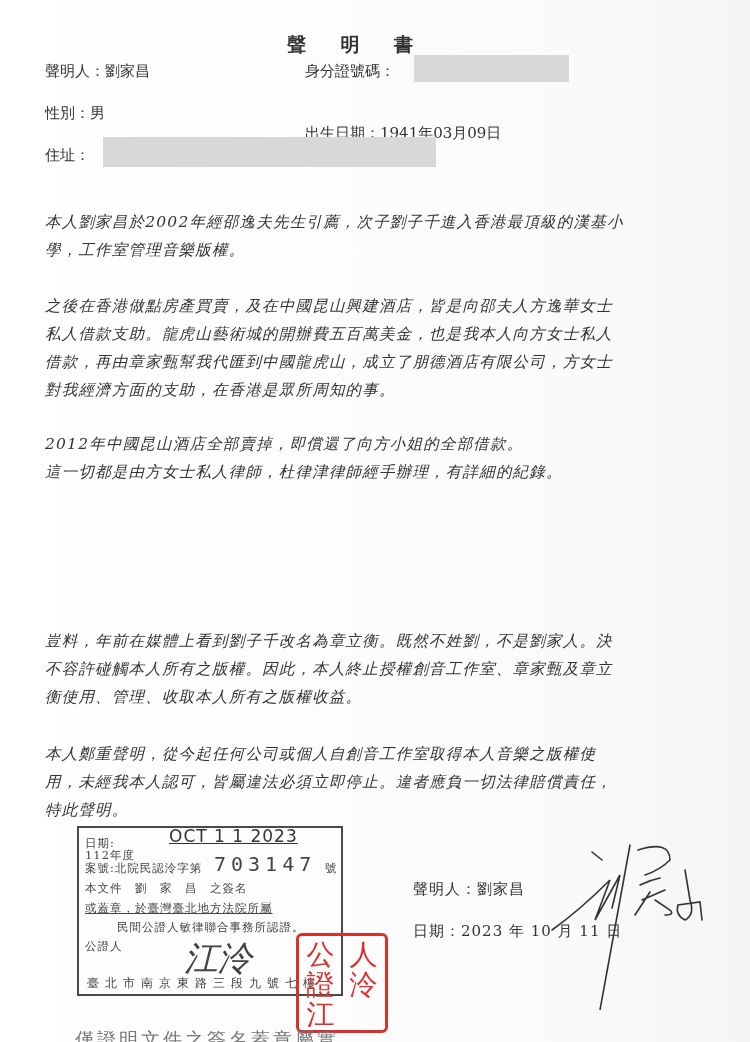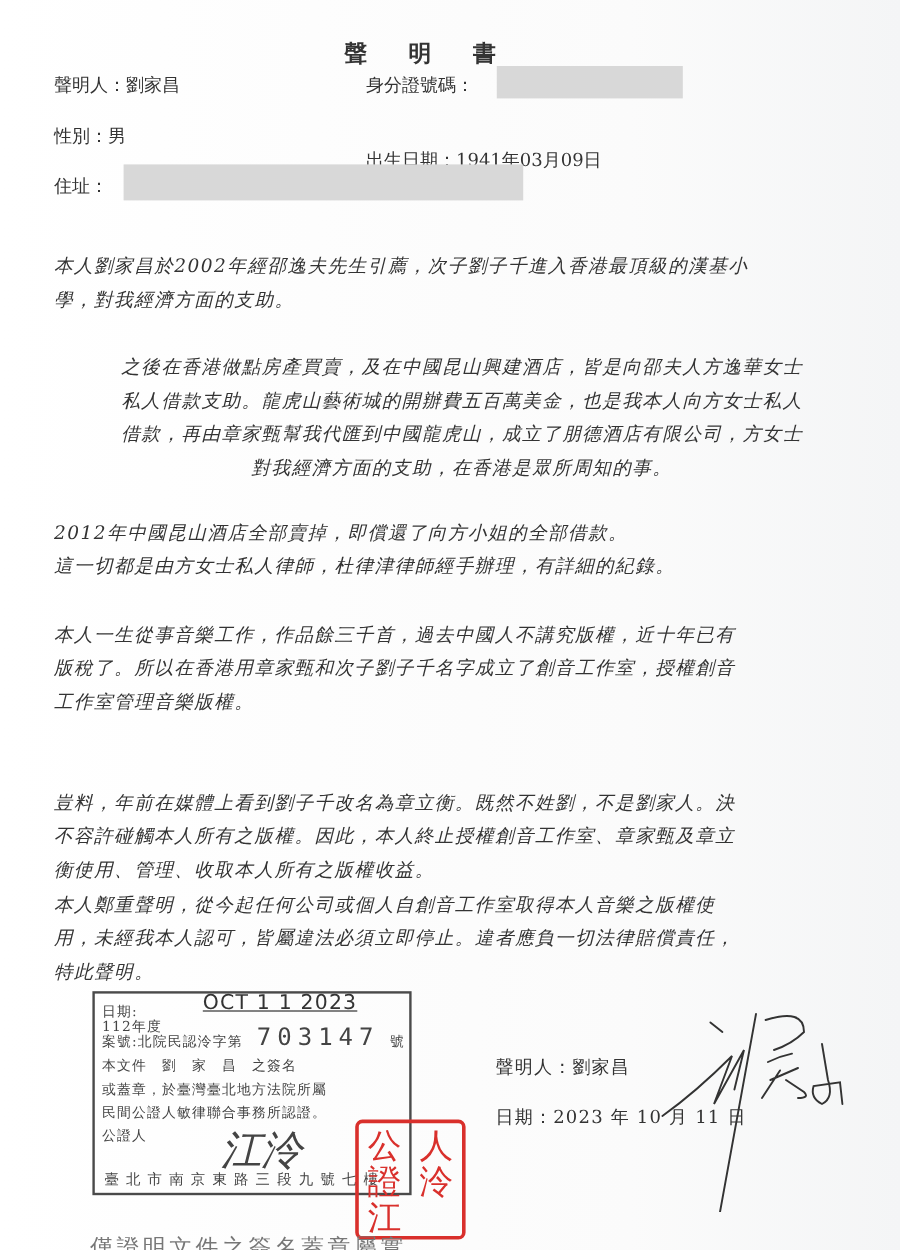--- a/index.html
+++ b/index.html
@@ -46,63 +46,58 @@
   <div class="redact" style="left:414px; top:55px; width:155px; height:27px;"></div>
 
   <div class="field" style="left:45px; top:104px;">性別：男</div>
   <div class="field" style="left:305px; top:104px;margin-top:20px;">出生日期：1941年03月09日</div>
 
   <div class="field" style="left:45px; top:146px;text-align:right;">住址：</div>
   <div class="redact" style="left:103px; top:137px; width:333px; height:30px;"></div>
 
   <div class="para" style="top:208px;">
     <p>本人劉家昌於2002年經邵逸夫先生引薦，次子劉子千進入香港最頂級的漢基小</p>
-    <p>學，對我經濟方面的支助。</p>
+    <p>學，工作室管理音樂版權。</p>
   </div>
 
-  <div class="para" style="top:292px;text-align:center;">
+  <div class="para" style="top:292px;">
     <p>之後在香港做點房產買賣，及在中國昆山興建酒店，皆是向邵夫人方逸華女士</p>
     <p>私人借款支助。龍虎山藝術城的開辦費五百萬美金，也是我本人向方女士私人</p>
     <p>借款，再由章家甄幫我代匯到中國龍虎山，成立了朋德酒店有限公司，方女士</p>
     <p>對我經濟方面的支助，在香港是眾所周知的事。</p>
   </div>
 
   <div class="para" style="top:430px;">
     <p>2012年中國昆山酒店全部賣掉，即償還了向方小姐的全部借款。</p>
     <p>這一切都是由方女士私人律師，杜律津律師經手辦理，有詳細的紀錄。</p>
   </div>
 
-  <div class="para" style="top:515px;">
-    <p>本人一生從事音樂工作，作品餘三千首，過去中國人不講究版權，近十年已有</p>
-    <p>版稅了。所以在香港用章家甄和次子劉子千名字成立了創音工作室，授權創音</p>
-    <p>工作室管理音樂版權。</p>
-  </div>
 
-  <div class="para" style="top:627px;margin-top:28px;">
+  <div class="para" style="top:627px;">
     <p>豈料，年前在媒體上看到劉子千改名為章立衡。既然不姓劉，不是劉家人。決</p>
     <p>不容許碰觸本人所有之版權。因此，本人終止授權創音工作室、章家甄及章立</p>
     <p>衡使用、管理、收取本人所有之版權收益。</p>
   </div>
 
   <div class="para" style="top:740px;">
     <p>本人鄭重聲明，從今起任何公司或個人自創音工作室取得本人音樂之版權使</p>
     <p>用，未經我本人認可，皆屬違法必須立即停止。違者應負一切法律賠償責任，</p>
     <p>特此聲明。</p>
   </div>
 
   <div class="stamp">
     <div class="date">OCT 1 1 2023</div>
     <div class="line" style="top:8px;text-align:center;">日期:</div>
     <div class="line" style="top:20px;">112年度</div>
     <div class="line" style="top:33px;">案號:北院民認泠字第</div>
     <div class="num">703147</div>
     <div class="line" style="top:33px; left:246px;">號</div>
     <div class="line" style="top:53px;">本文件　劉　家　昌　之簽名</div>
-    <div class="line" style="top:73px;">或蓋章，於臺灣臺北地方法院所屬</div>
-    <div class="line" style="top:92px;">民間公證人敏律聯合事務所認證。</div>
+    <div class="line" style="top:73px;text-decoration:underline;">或蓋章，於臺灣臺北地方法院所屬</div>
+    <div class="line" style="top:92px;margin-left:32px;">民間公證人敏律聯合事務所認證。</div>
     <div class="line" style="top:111px;">公證人</div>
     <div class="sig">江泠</div>
     <div class="addr">臺北市南京東路三段九號七樓</div>
   </div>
 
   <div class="seal">
     <span>公</span>
     <span>人</span>
     <span>證</span>
     <span>泠</span>

